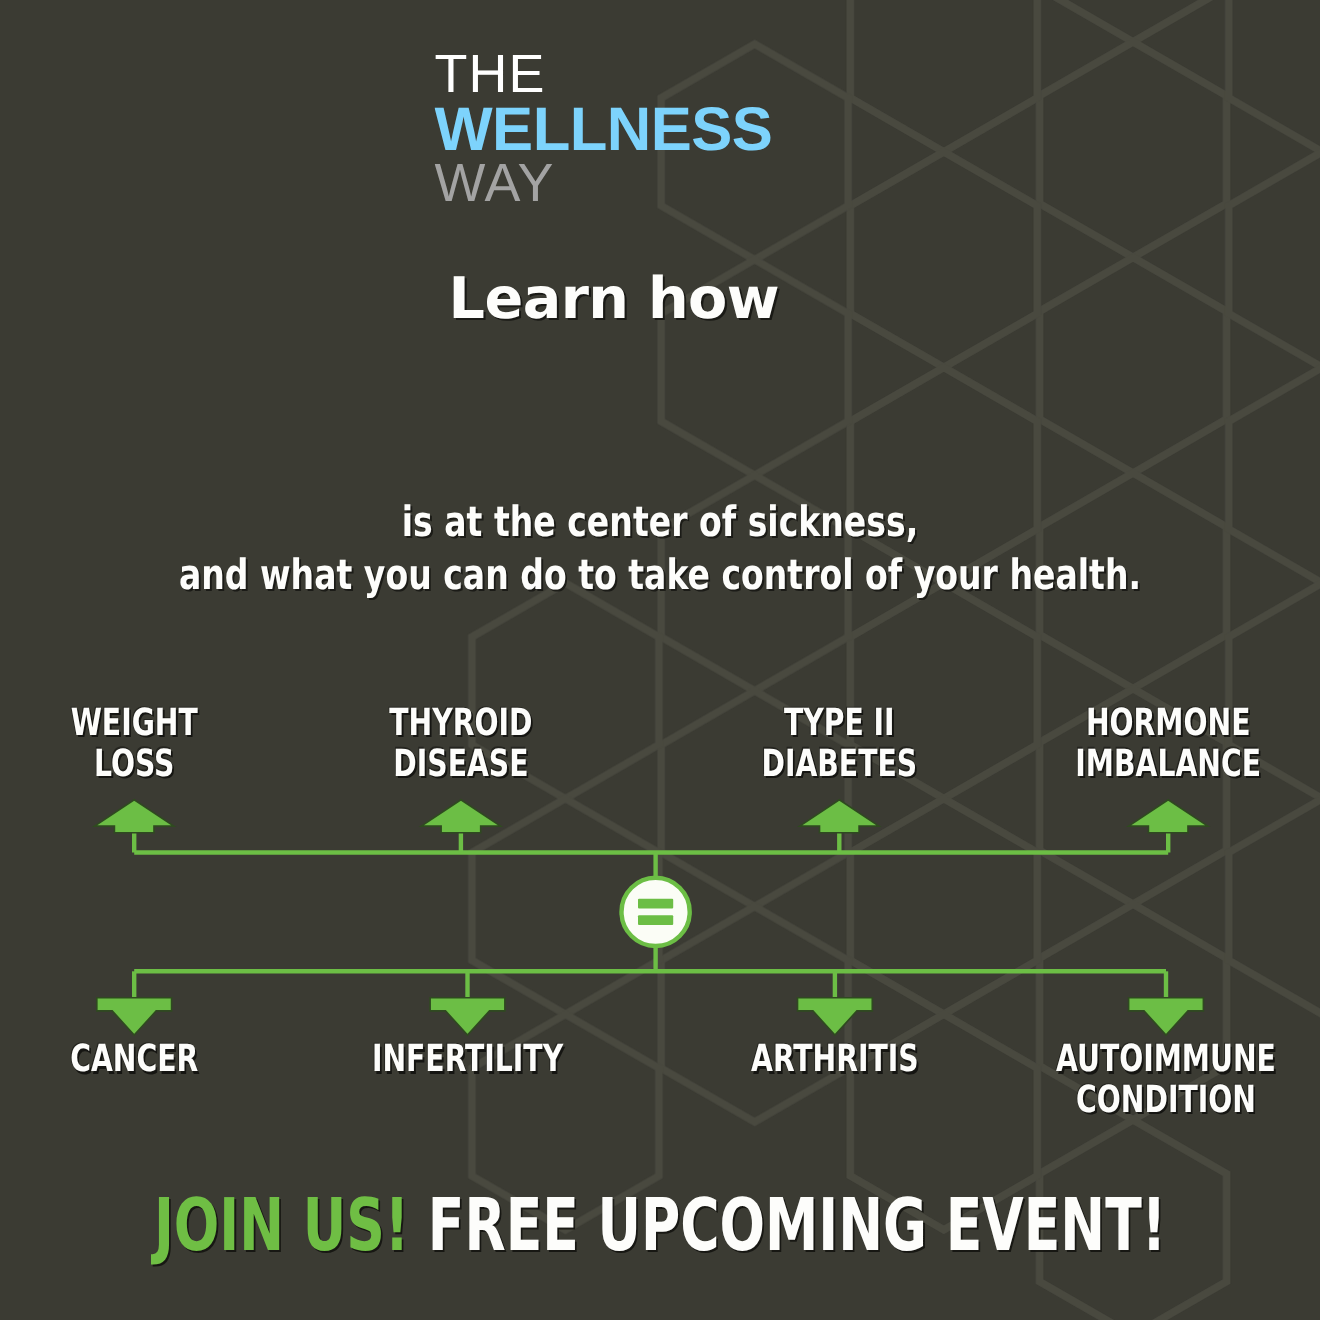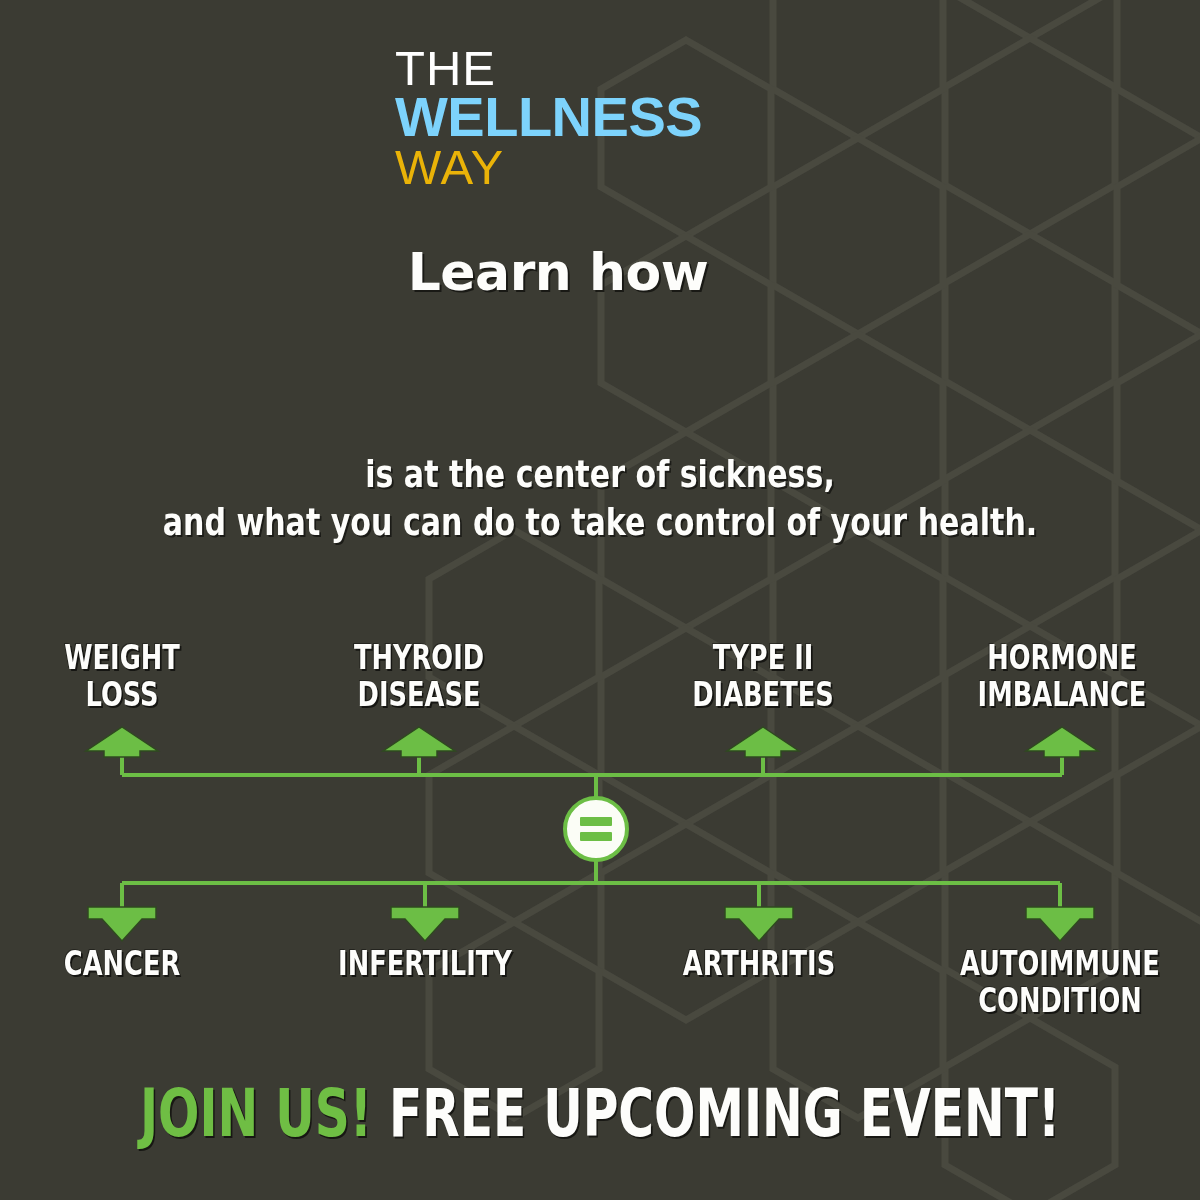--- a/index.html
+++ b/index.html
@@ -24,21 +24,21 @@
   .logo-type{display:flex;flex-direction:column;justify-content:flex-start;line-height:0.94;}
   .lt-the{
     color:#ffffff;font-size:49px;font-weight:400;letter-spacing:1px;
     font-family:"Liberation Sans", sans-serif;
   }
   .lt-wellness{
     color:#7dd3fc;font-size:56px;font-weight:700;letter-spacing:-0.5px;
     font-family:"Liberation Sans", sans-serif;
   }
   .lt-way{
-    color:#eab308;font-size:49px;font-weight:400;letter-spacing:1px;
+    color:#a3a3a3;font-size:49px;font-weight:400;letter-spacing:1px;
     font-family:"Liberation Sans", sans-serif;
   }
 
   
   .learn-how{
     position:absolute;left:0;top:242px;width:1116px;text-align:center;
     color:#fdfdfb;font-size:52px;font-weight:700;
     font-family:"DejaVu Sans", sans-serif;
     letter-spacing:-0.5px;
     text-shadow:2px 2px 0 rgba(20,20,16,.85);

